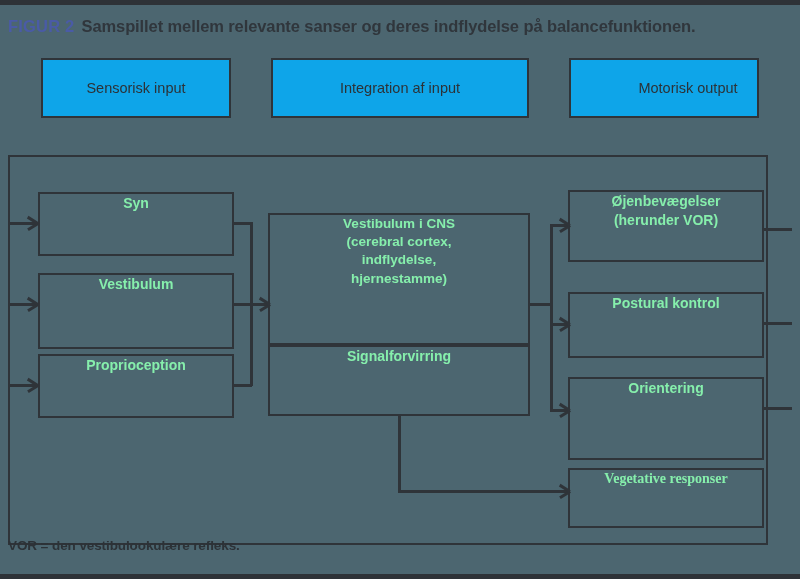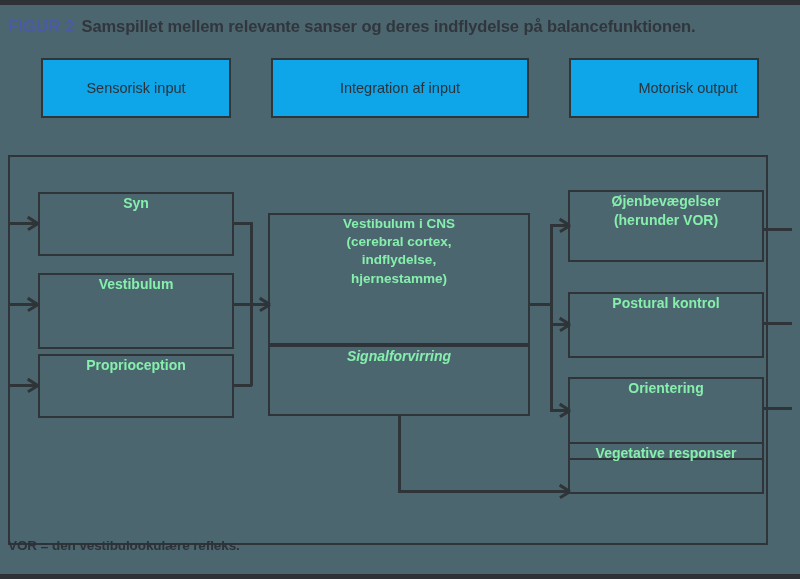--- a/index.html
+++ b/index.html
@@ -163,35 +163,35 @@
   <div class="node" style="left:38px; top:354px; width:196px; height:64px;">
     <span class="line">Proprioception</span>
   </div>
 
   <div class="node node-cns" style="left:268px; top:213px; width:262px; height:132px;">
     <span class="line">Vestibulum i CNS</span>
     <span class="line">(cerebral cortex,</span>
     <span class="line">indflydelse,</span>
     <span class="line">hjernestamme)</span>
   </div>
-  <div class="node" style="left:268px; top:345px; width:262px; height:71px;font-style:italic;">
+  <div class="node" style="left:268px; top:345px; width:262px; height:71px;">
     <span class="line">Signalforvirring</span>
   </div>
 
   <div class="node" style="left:568px; top:190px; width:196px; height:72px;">
     <span class="line">Øjenbevægelser</span>
     <span class="line">(herunder VOR)</span>
   </div>
   <div class="node" style="left:568px; top:292px; width:196px; height:66px;">
     <span class="line">Postural kontrol</span>
   </div>
   <div class="node" style="left:568px; top:377px; width:196px; height:83px;">
     <span class="line">Orientering</span>
   </div>
-  <div class="node" style="left:568px; top:442px; width:196px; height:52px;">
+  <div class="node" style="left:568px; top:468px; width:196px; height:60px;font-family:Liberation Serif, serif;">
     <span class="line">Vegetative responser</span>
   </div>
 
   <div class="h-line" style="left:10px; top:222px; width:30px;"></div>
   <div class="chev up" style="left:26px; top:222px;"></div>
   <div class="chev down" style="left:26px; top:222px;"></div>
 
   <div class="h-line" style="left:10px; top:303px; width:30px;"></div>
   <div class="chev up" style="left:26px; top:303px;"></div>
   <div class="chev down" style="left:26px; top:303px;"></div>

